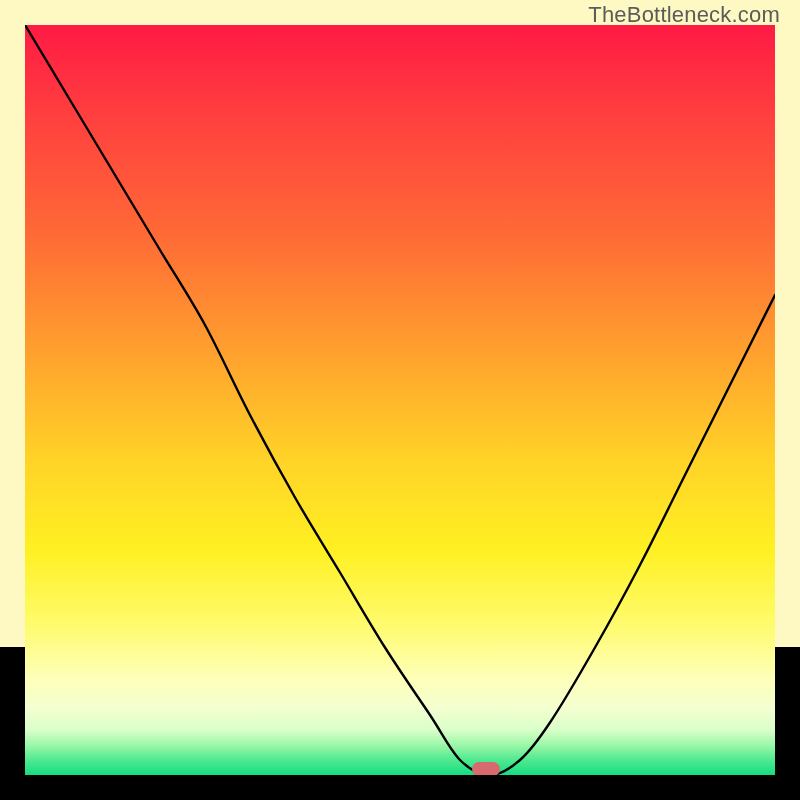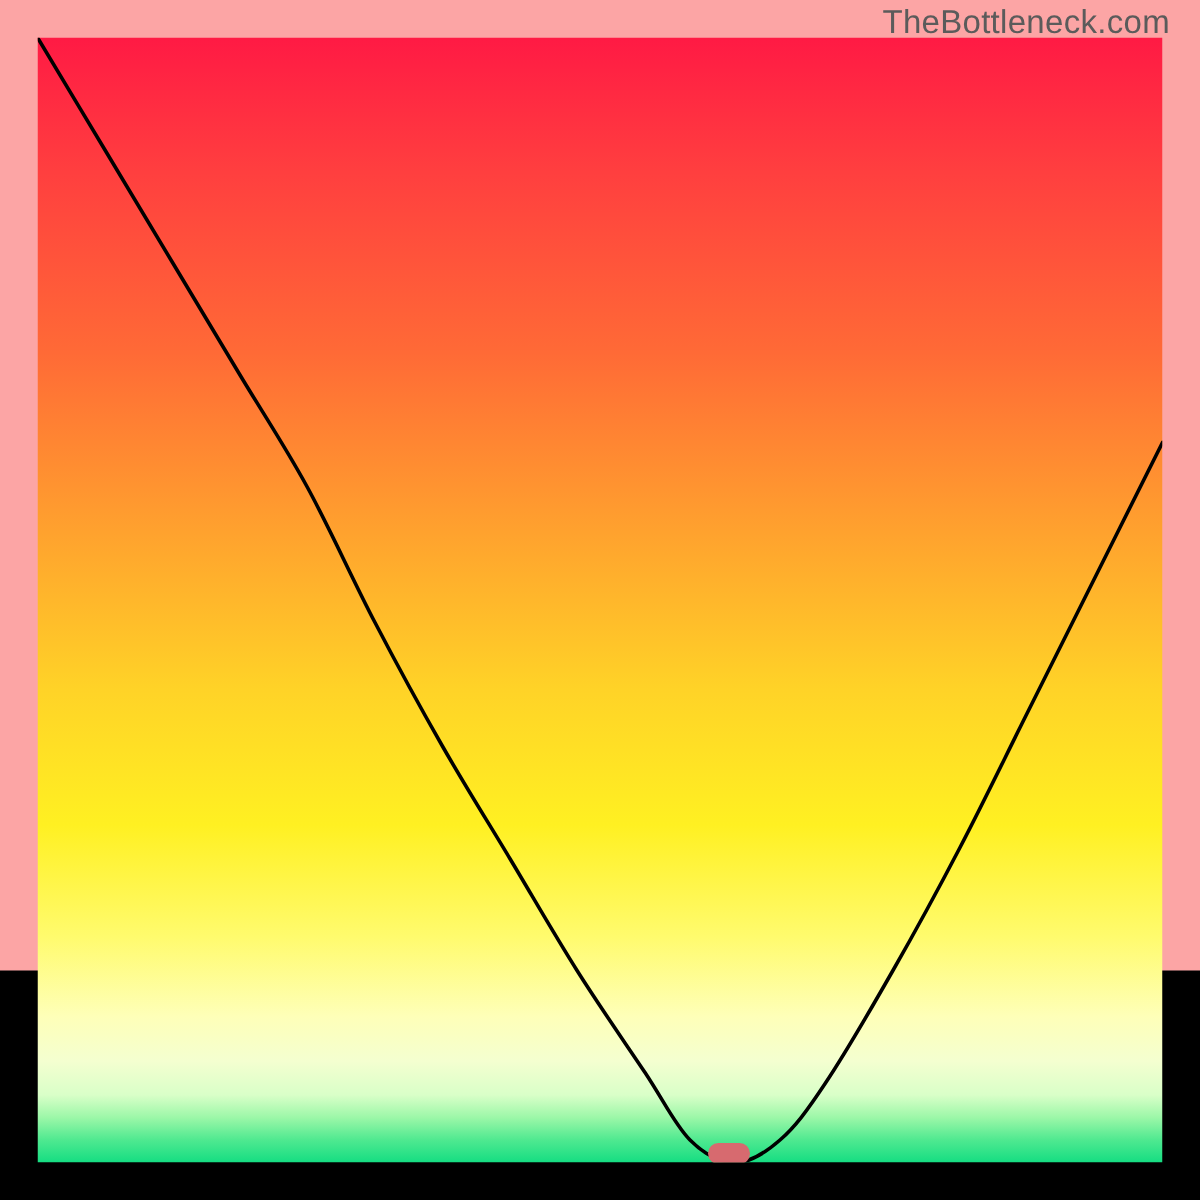--- a/index.html
+++ b/index.html
@@ -10,21 +10,21 @@
     background: #000;
     position: relative;
     font-family: Arial, Helvetica, sans-serif;
   }
   .frame {
     position: absolute;
     top: 0;
     left: 0;
     width: 800px;
     height: 647px;
-    background: #fca5a5;
+    background: #fef9c3;
   }
   .plot-area {
     position: absolute;
     top: 25px;
     left: 25px;
     width: 750px;
     height: 750px;
     overflow: hidden;
   }
   .gradient {

